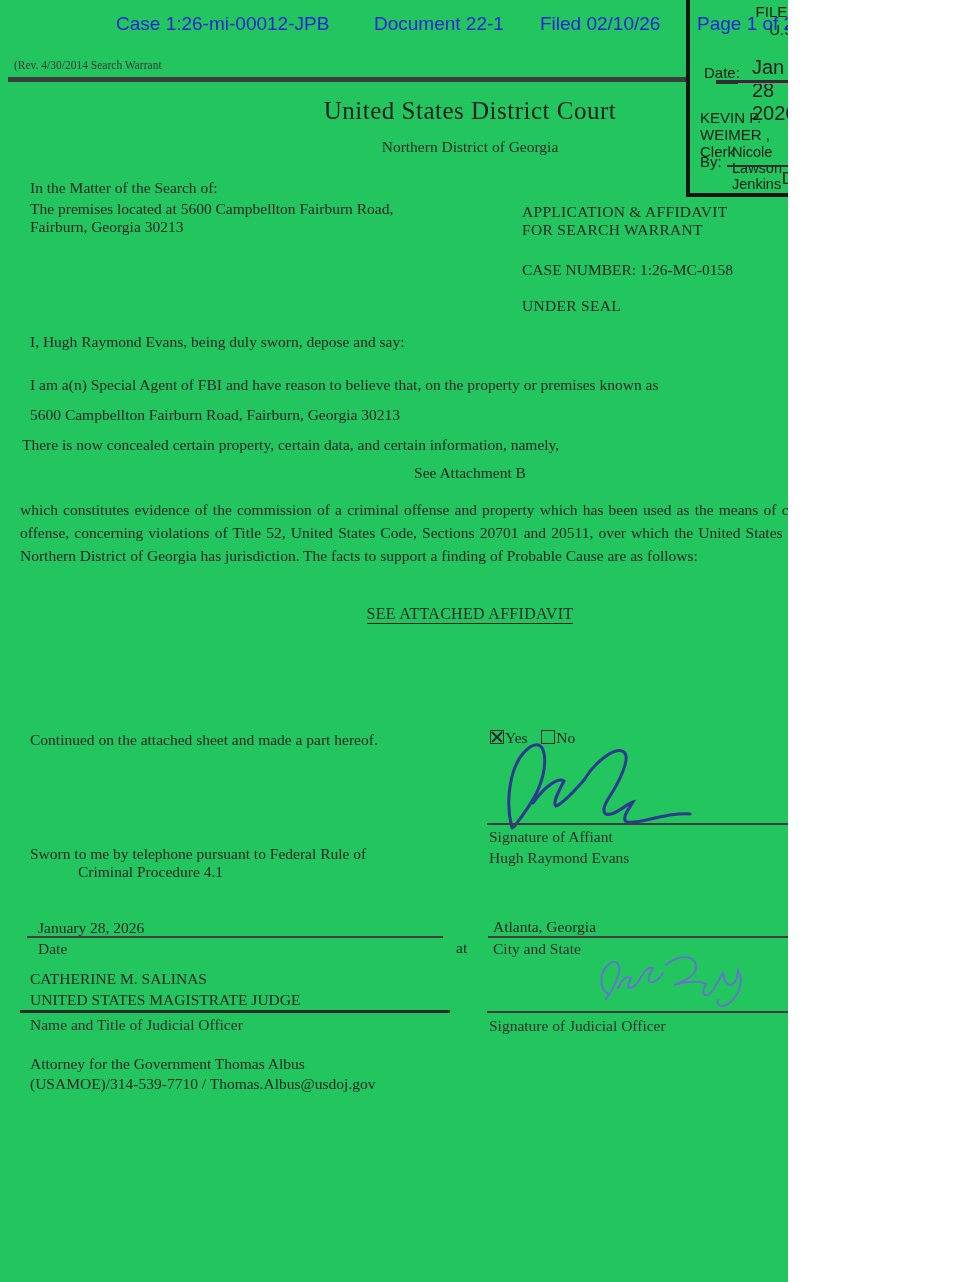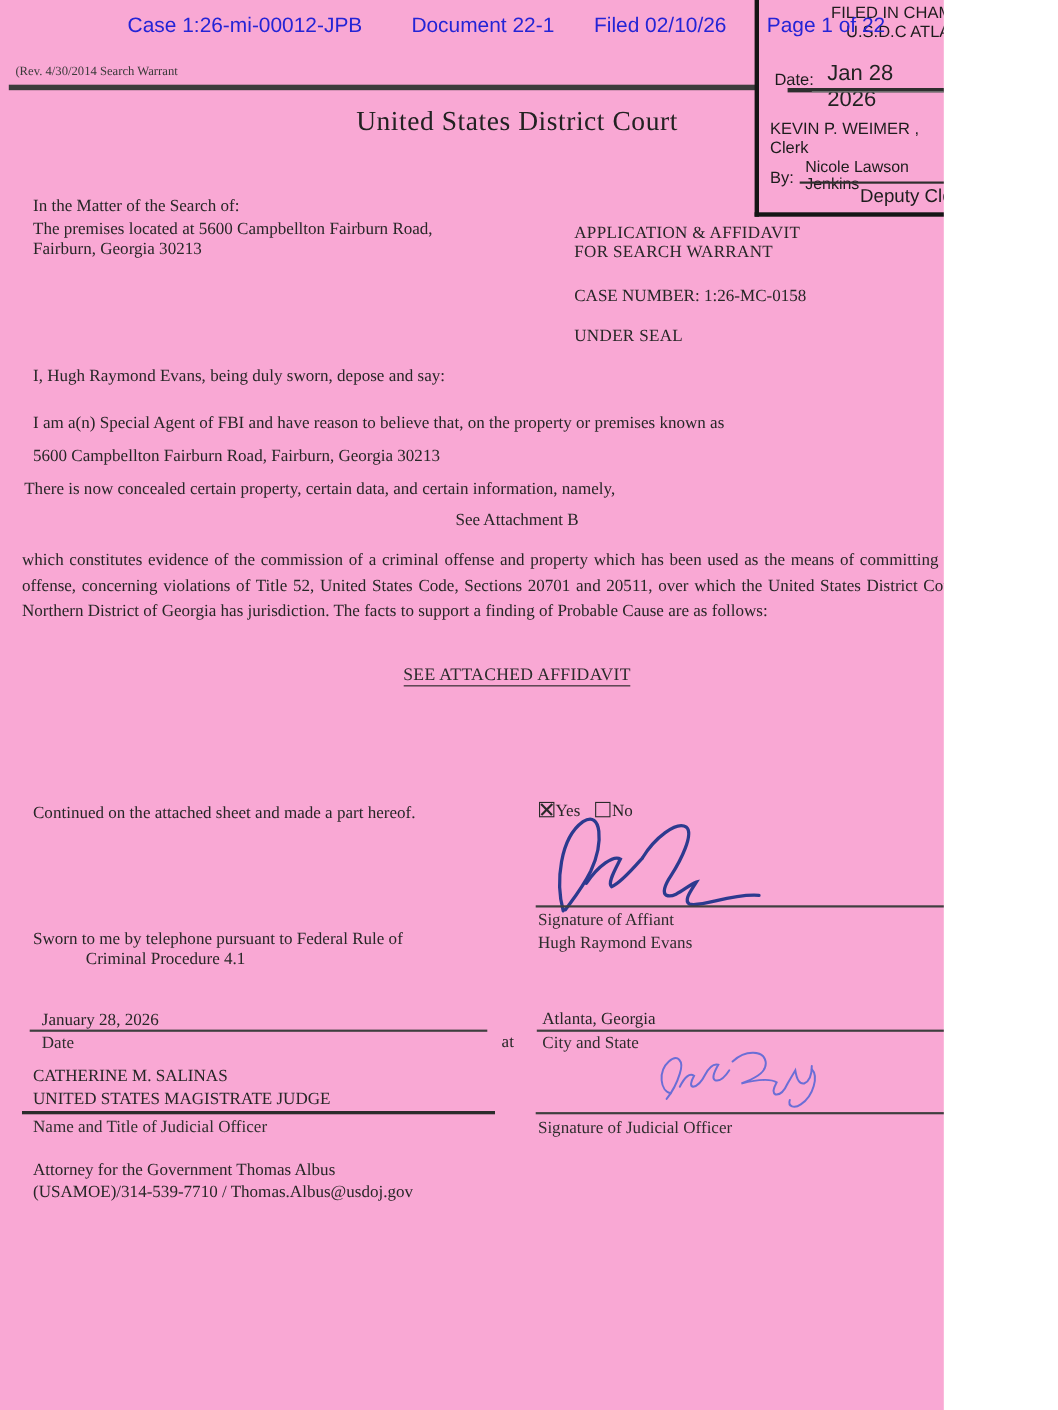--- a/index.html
+++ b/index.html
@@ -1,16 +1,16 @@
 <!DOCTYPE html>
 <html><head>
 <meta charset="utf-8">
 <style>
   html,body{margin:0;padding:0;background:#ffffff;}
-  #page{position:relative;width:858px;height:1282px;background:#f9a8d4;overflow:hidden;
+  #page{position:relative;width:788px;height:1282px;background:#22c55e;overflow:hidden;
         font-family:"Liberation Serif", serif;color:#2b2b2b;}
   .abs{position:absolute;}
   .serif{font-family:"Liberation Serif", serif;}
   .b{font-weight:normal;}
   .line{position:absolute;background:#4a4a4a;}
   
   .docket{font-family:"Liberation Sans", sans-serif;font-size:19px;color:#2424d6;white-space:nowrap;z-index:5;}
   
   .stampline{position:absolute;background:#151515;}
   .stamp-sans{font-family:"Liberation Sans", sans-serif;color:#1c1c1c;}
@@ -48,20 +48,21 @@
   <div class="line" style="left:716px;top:80px;width:222px;height:4px;background:#2e2e2e;"></div>
   <div class="line" style="left:738px;top:83px;width:224px;height:1px;background:#8a8a8a;"></div>
 
   <span class="abs stamp-sans b" style="left:700px;top:109px;font-size:15px;">KEVIN P. WEIMER , Clerk</span>
   <span class="abs stamp-sans b" style="left:700px;top:153px;font-size:15px;">By:</span>
   <span class="abs stamp-sans" style="left:732px;top:144px;font-size:14.5px;">Nicole Lawson Jenkins</span>
   <div class="line" style="left:727px;top:165px;width:230px;height:2px;background:#2e2e2e;"></div>
   <div class="abs stamp-sans b" style="left:700px;top:169px;width:262px;text-align:center;font-size:17px;">Deputy Clerk</div>
 
   <div class="abs serif b center-col" style="top:97px;font-size:25px;color:#222;letter-spacing:0.5px;">United States District Court</div>
+  <div class="abs serif center-col" style="top:138px;font-size:15.5px;">Northern District of Georgia</div>
 
   <div class="abs body-txt" style="left:30px;top:179px;">In the Matter of the Search of:</div>
   <div class="abs body-txt b" style="left:30px;top:200px;">The premises located at 5600 Campbellton Fairburn Road,</div>
   <div class="abs body-txt b" style="left:30px;top:218px;">Fairburn, Georgia 30213</div>
 
   <div class="abs body-txt b" style="left:522px;top:203px;letter-spacing:0.3px;">APPLICATION &amp; AFFIDAVIT</div>
   <div class="abs body-txt b" style="left:522px;top:221px;letter-spacing:0.3px;">FOR SEARCH WARRANT</div>
   <div class="abs body-txt" style="left:522px;top:261px;">
     <span>CASE NUMBER:</span>
     <span class="b">1:26-MC-0158</span>

